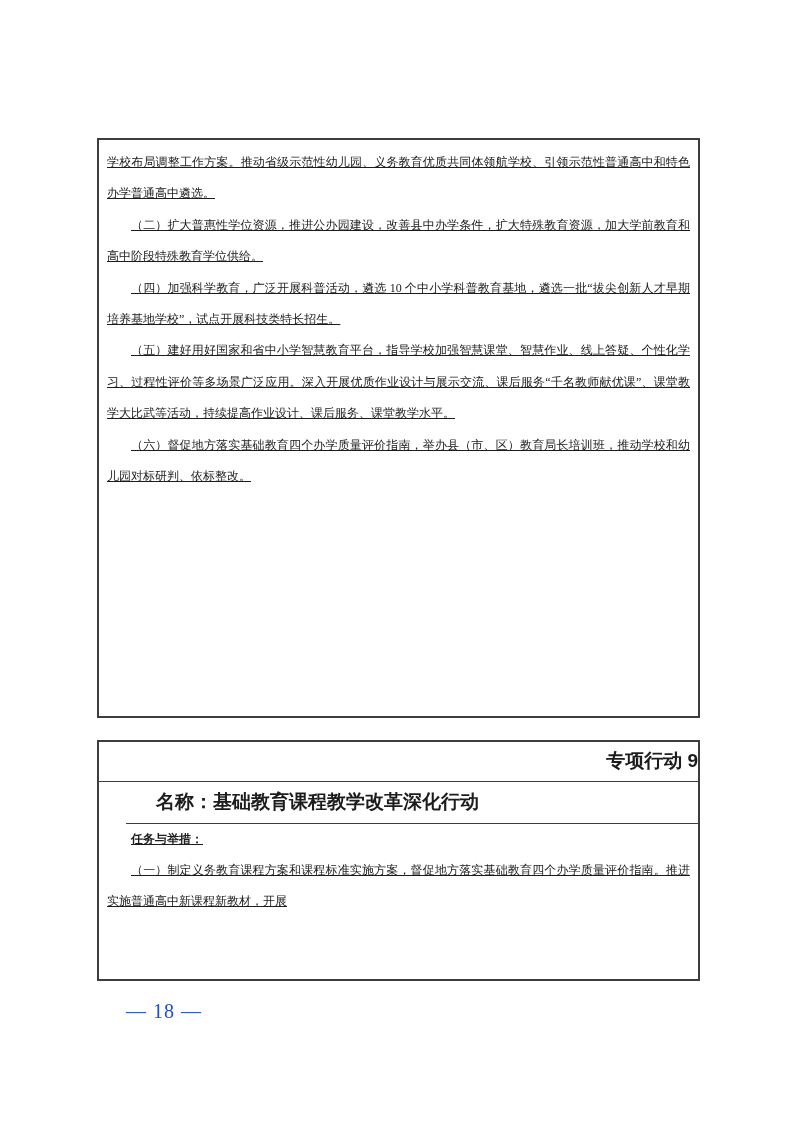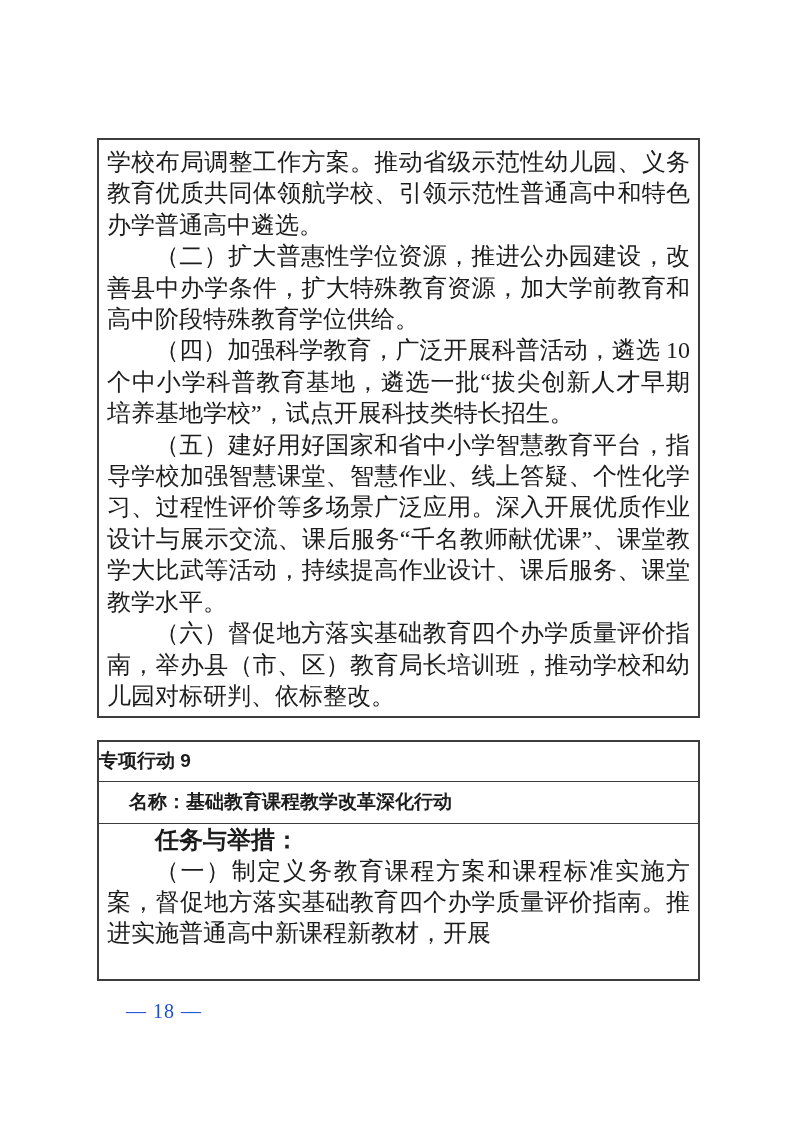--- a/index.html
+++ b/index.html
@@ -30,43 +30,45 @@
     height: 580px;
     padding: 7px 8px 0 8px;
     overflow: hidden;
   }
   .box2 {
     top: 740px;
     height: 241px;
     overflow: hidden;
   }
   .para {
-    font-size: 24px;
+    font-size: 12px;
     line-height: 31.4px;
     text-align: justify;
     text-indent: 2em;
+    text-decoration: underline;
   }
   .para.flush { text-indent: 0; }
   .hei {
     font-family: "Liberation Sans", "DejaVu Sans", sans-serif;
     font-weight: 700;
   }
   .row-header {
     height: 40px;
     line-height: 38px;
-    text-align: left;
+    text-align: right;
     font-size: 19px;
     border-bottom: 1.5px solid #3d3d3d;
   }
   .row-name {
     height: 42px;
     line-height: 40px;
     font-size: 19px;
     padding-left: 30px;
     border-bottom: 1.5px solid #3d3d3d;
+    margin-left: 27px;
   }
   .row-body {
     height: 155px;
     padding: 0 8px;
     overflow: hidden;
   }
   .row-body .para { line-height: 31px; }
   .page-number {
     position: absolute;
     left: 126px;

